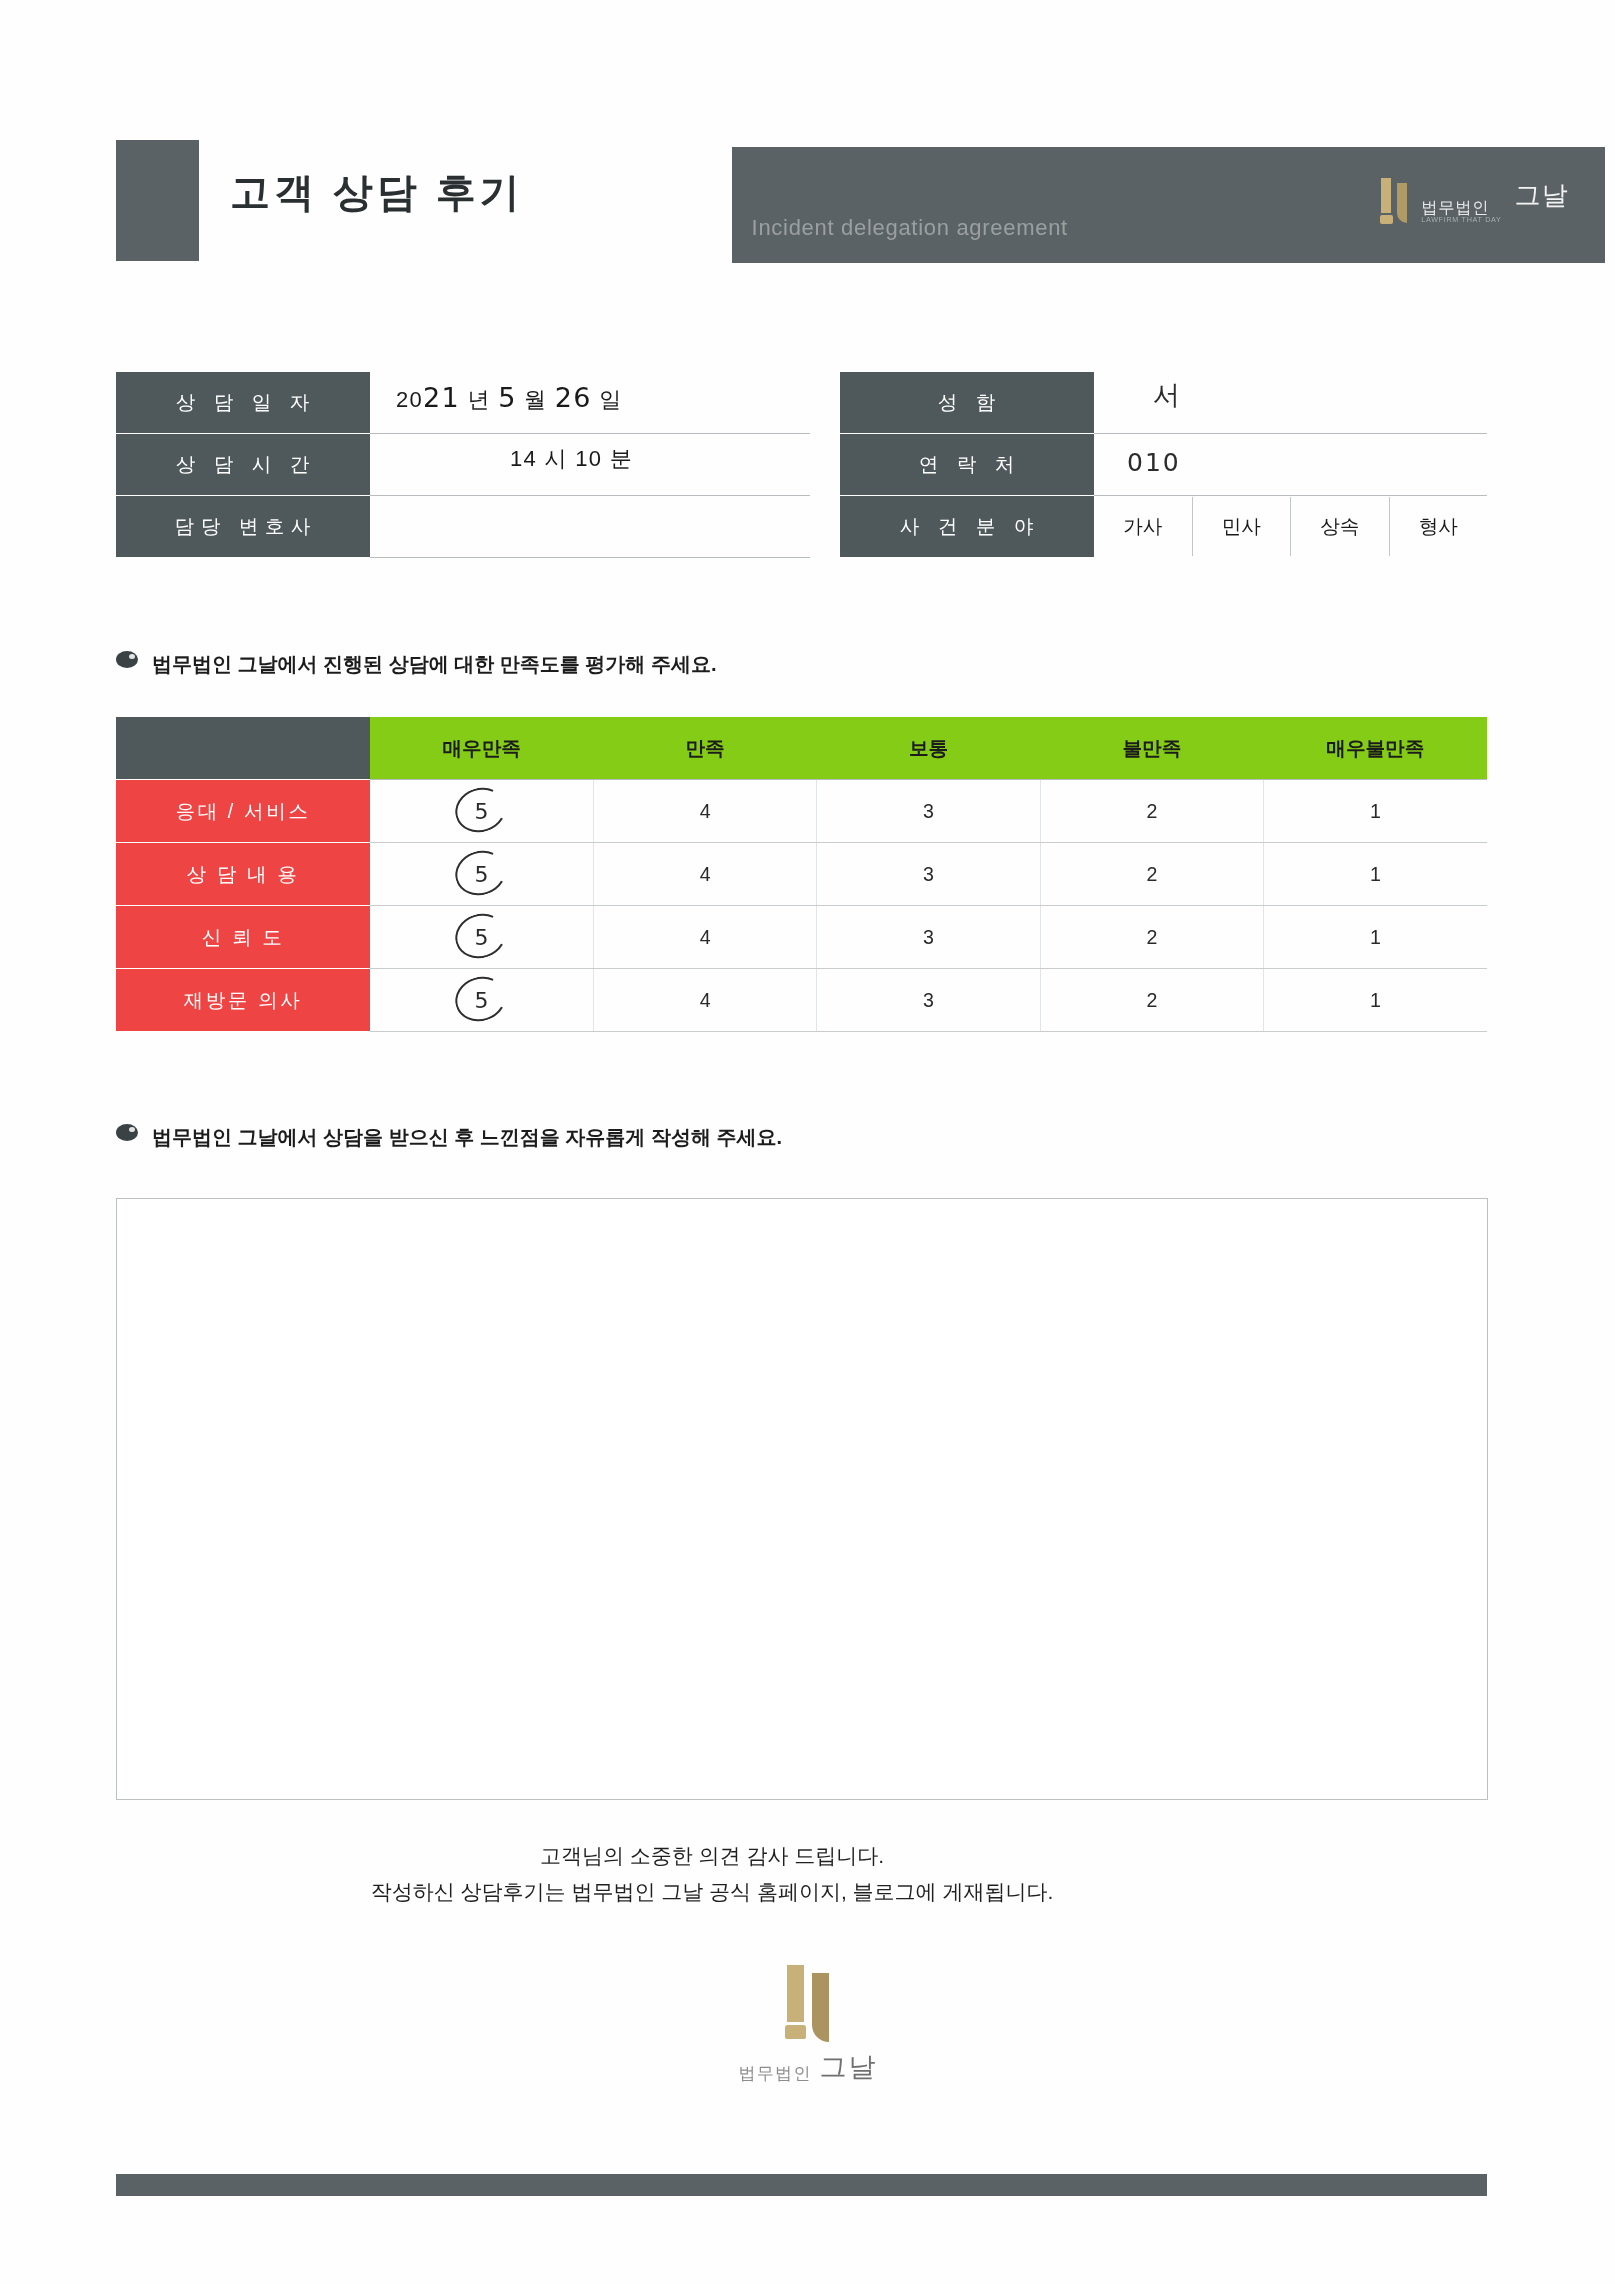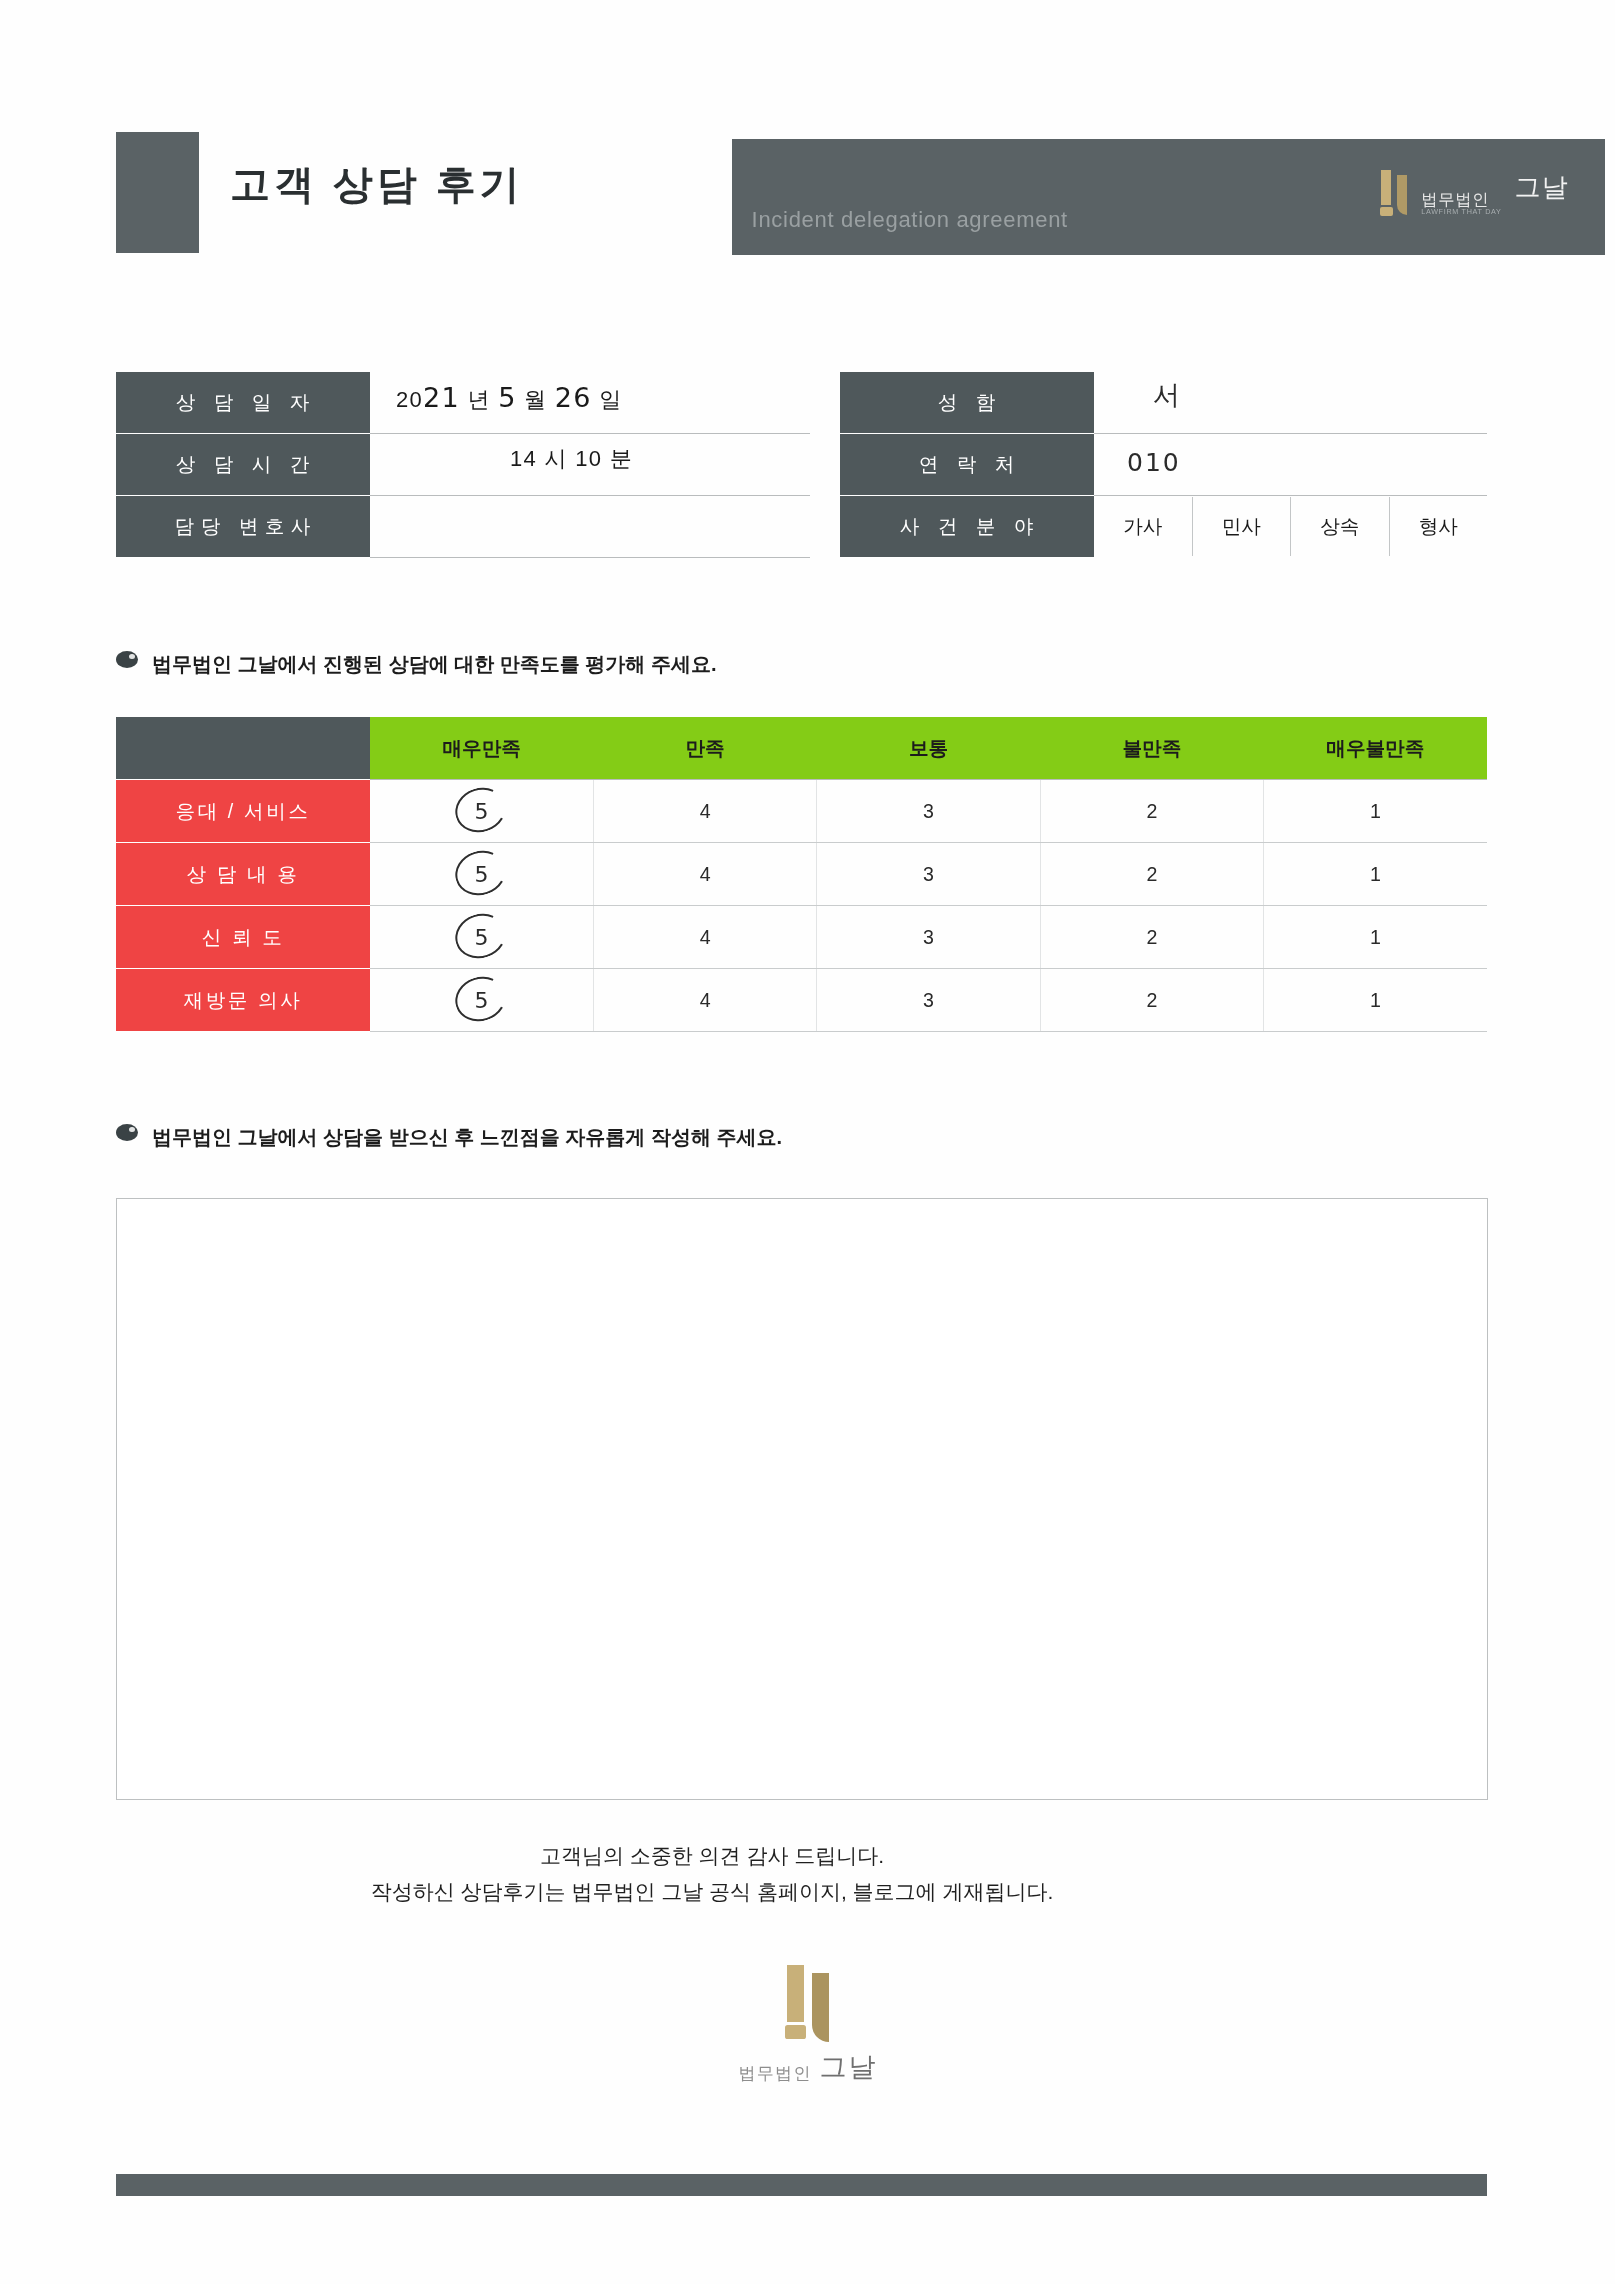--- a/index.html
+++ b/index.html
@@ -20,21 +20,21 @@
     left: 0; top: 0;
     width: 1616px;
     height: 2284px;
     background: #fefefe;
   }
 
   
   .header {
     position: absolute;
     left: 116px;
-    top: 132px;
+    top: 140px;
     width: 1372px;
     height: 121px;
   }
   .header-block {
     position: absolute;
     left: 0; top: 0;
     width: 83px;
     height: 121px;
     background: #5a6265;
   }

